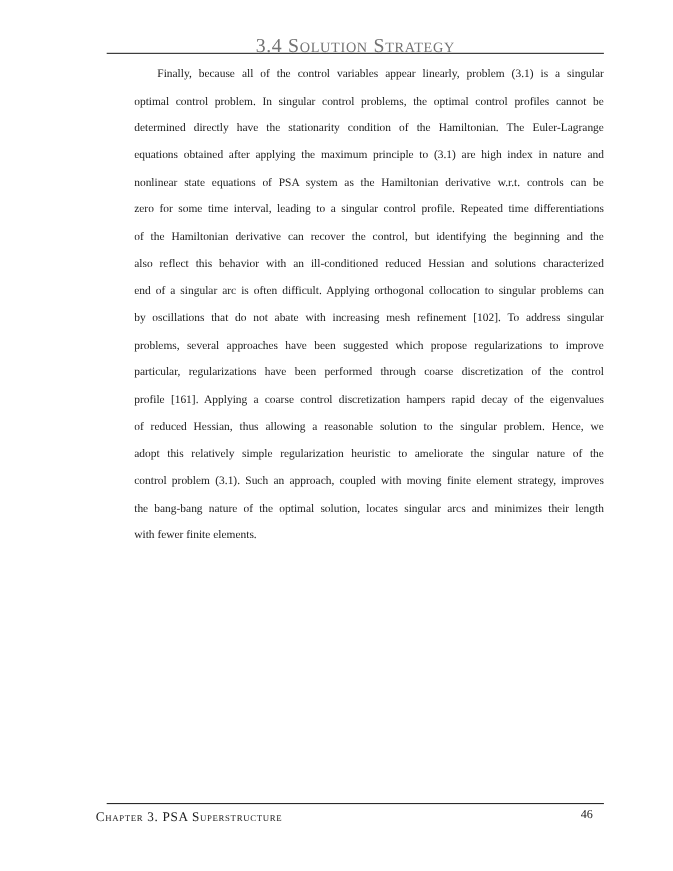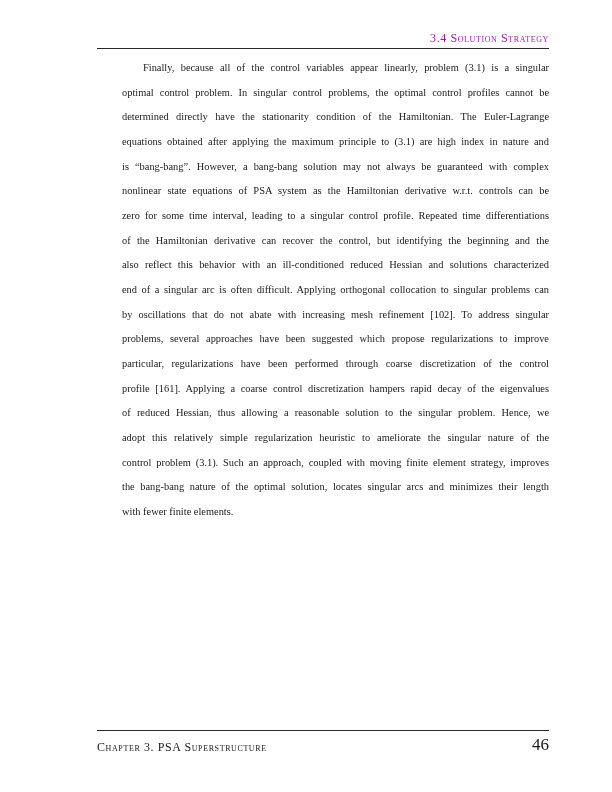--- a/index.html
+++ b/index.html
@@ -17,25 +17,25 @@
     left: 97px;
     width: 452px;
     height: 1.3px;
     background: #2a2a2a;
   }
   .header-text {
     position: absolute;
     left: 97px;
     top: 31px;
     width: 452px;
-    text-align: right;
+    text-align: center;
     font-variant: small-caps;
-    font-size: 12px;
+    font-size: 18px;
     letter-spacing: 0.6px;
-    color: #a21caf;
+    color: #737373;
   }
   .header-rule { top: 48px; }
   .paragraph {
     position: absolute;
     left: 97px;
     top: 56px;
     width: 452px;
     font-size: 10.4px;
   }
   .line {
@@ -46,51 +46,50 @@
     overflow: hidden;
     white-space: nowrap;
     margin-left: 25px;
   }
   .line { white-space: normal; }
   .line:first-child { text-indent: 21px; }
   .line:last-child { text-align: right; text-align-last: left; }
   .footer-rule { top: 730px; }
   .footer-row {
     position: absolute;
-    left: 97px;
+    left: 87px;
     top: 735px;
     width: 452px;
     display: flex;
     justify-content: space-between;
-    align-items: flex-end;
+    align-items: flex-start;
     font-size: 12px;
   }
   .footer-chapter {
     font-variant: small-caps;
     letter-spacing: 0.6px;
   }
   .footer-page-number {
-    font-size: 17px;
+    font-size: 11px;
     font-family: Liberation Serif, serif;
   }
 </style>
 </head>
 <body>
 
 <div class="page">
 
   <div class="header-text">3.4 Solution Strategy</div>
   <div class="rule header-rule"></div>
 
   <div class="paragraph" id="paragraph">
       <div class="line">Finally, because all of the control variables appear linearly, problem (3.1) is a singular</div>
       <div class="line">optimal control problem. In singular control problems, the optimal control profiles cannot be</div>
       <div class="line">determined directly have the stationarity condition of the Hamiltonian. The Euler-Lagrange</div>
       <div class="line">equations obtained after applying the maximum principle to (3.1) are high index in nature and</div>
-      <div class="line">is “bang-bang”. However, a bang-bang solution may not always be guaranteed with complex</div>
       <div class="line">nonlinear state equations of PSA system as the Hamiltonian derivative w.r.t. controls can be</div>
       <div class="line">zero for some time interval, leading to a singular control profile. Repeated time differentiations</div>
       <div class="line">of the Hamiltonian derivative can recover the control, but identifying the beginning and the</div>
       <div class="line">also reflect this behavior with an ill-conditioned reduced Hessian and solutions characterized</div>
       <div class="line">end of a singular arc is often difficult. Applying orthogonal collocation to singular problems can</div>
       <div class="line">by oscillations that do not abate with increasing mesh refinement [102]. To address singular</div>
       <div class="line">problems, several approaches have been suggested which propose regularizations to improve</div>
       <div class="line">particular, regularizations have been performed through coarse discretization of the control</div>
       <div class="line">profile [161]. Applying a coarse control discretization hampers rapid decay of the eigenvalues</div>
       <div class="line">of reduced Hessian, thus allowing a reasonable solution to the singular problem. Hence, we</div>

